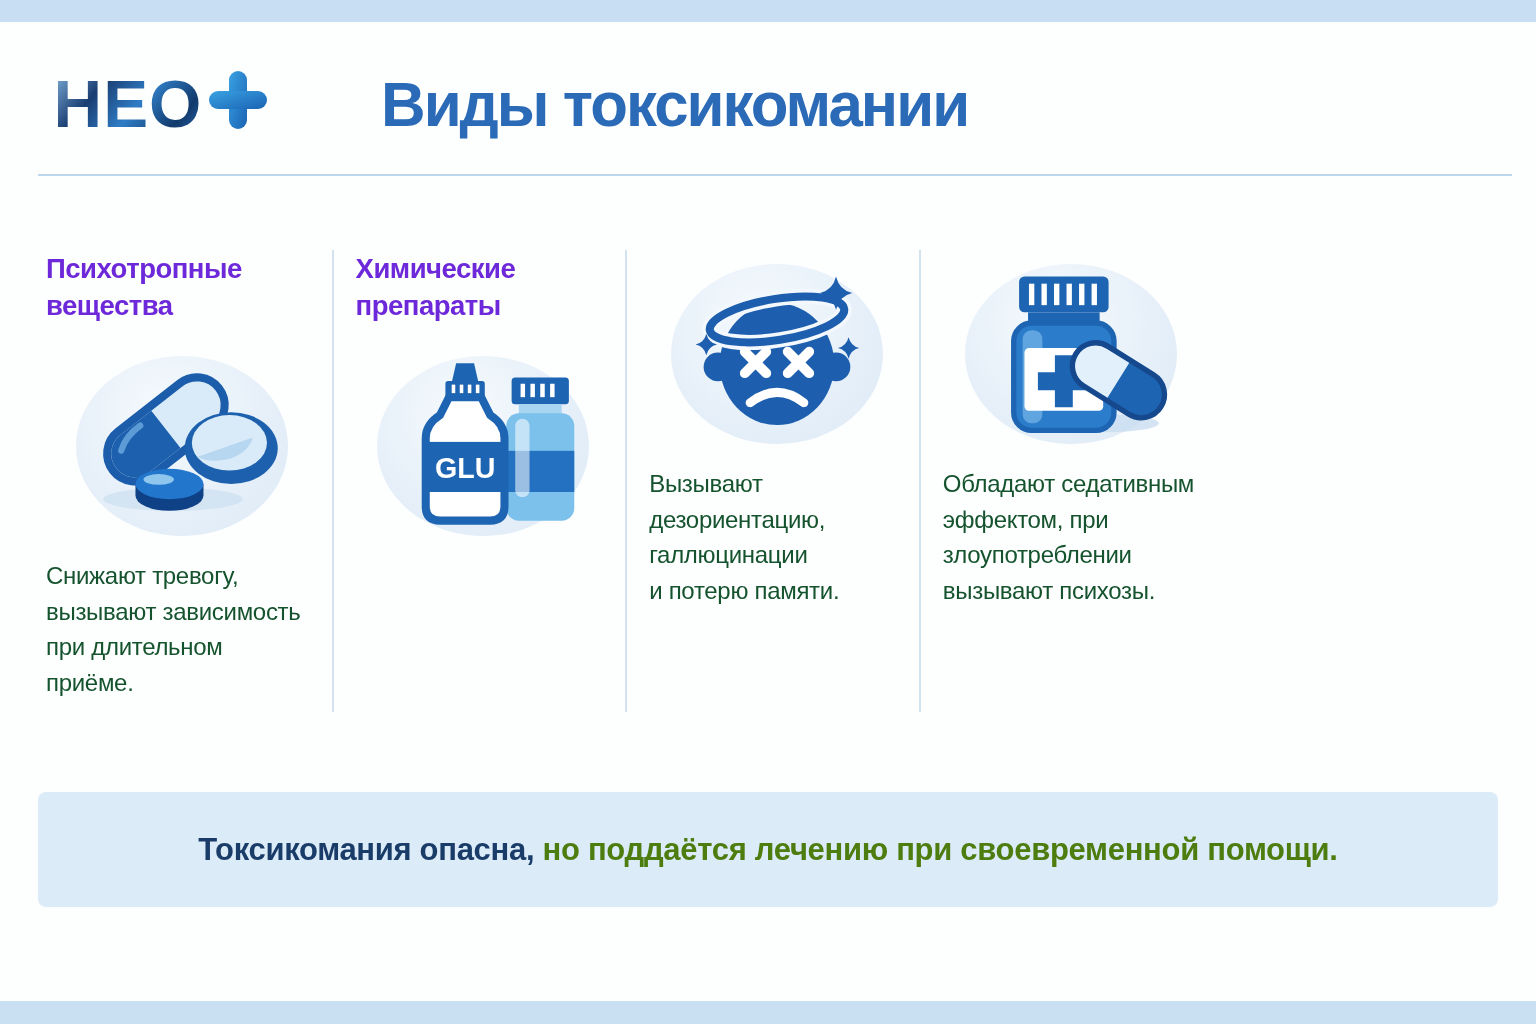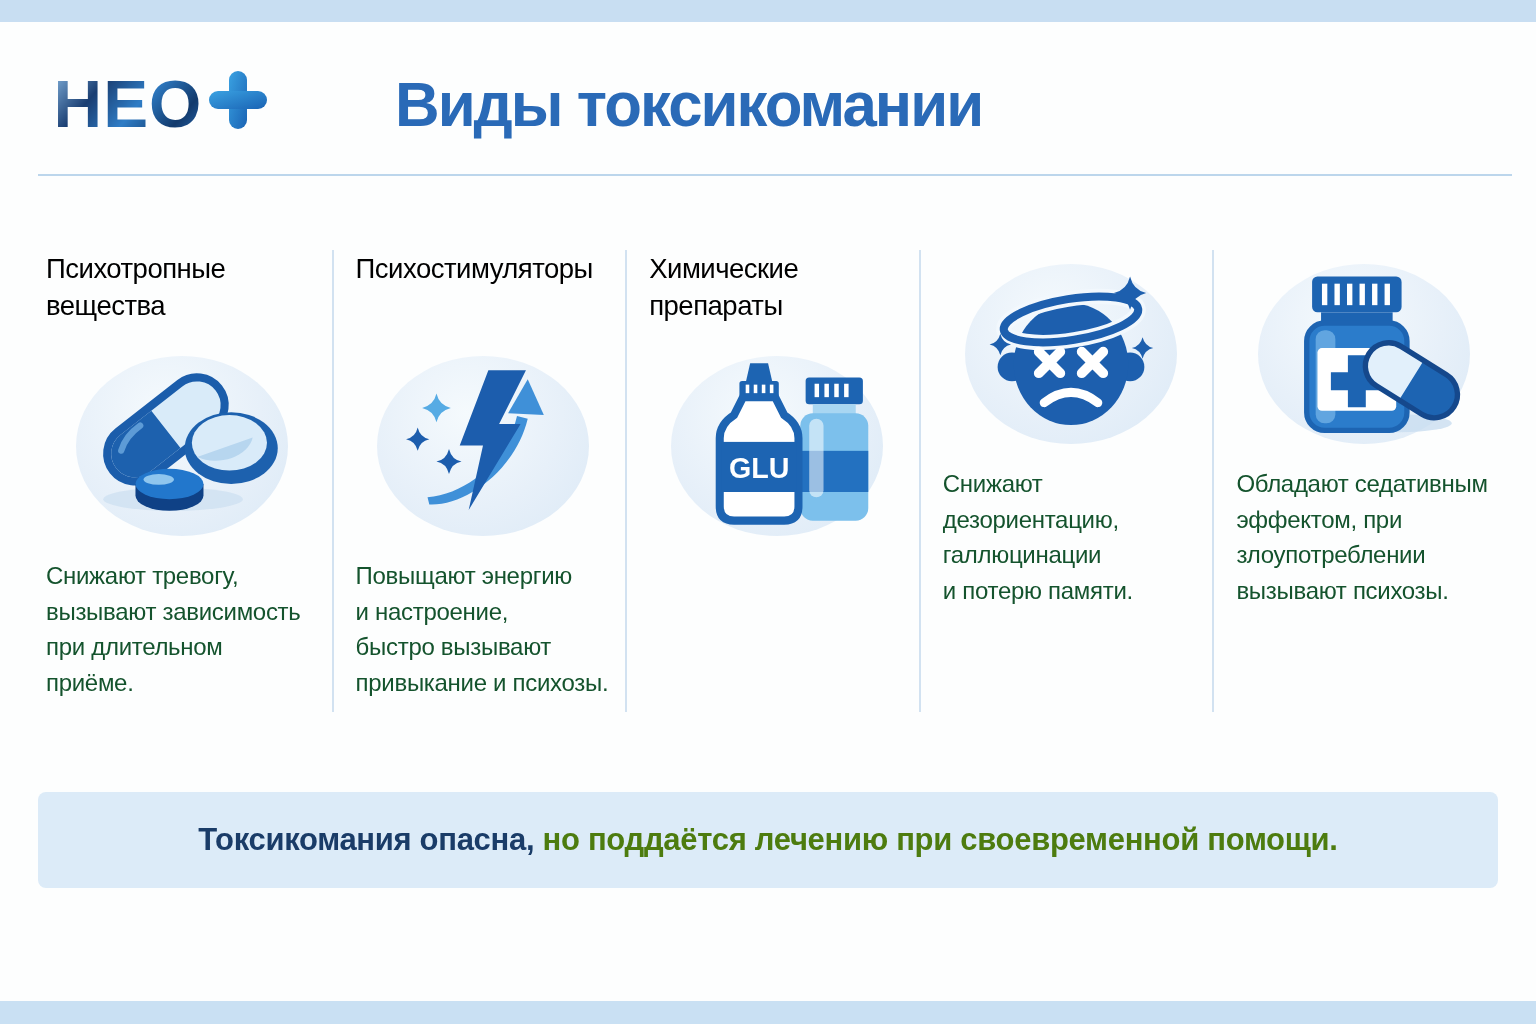--- a/index.html
+++ b/index.html
@@ -8,21 +8,21 @@
     font-family:"Liberation Sans", sans-serif;
     background:#fdfefe;
     position:relative;
     overflow:hidden;
   }
   .band { position:absolute; left:0; width:1536px; background:#c8def2; }
   .band-top { top:0; height:22px; }
   .band-bottom { bottom:0; height:23px; background:#c9e0f3; }
 
   
-  .header { display:flex; align-items:center; padding:66px 0 0 55px;gap:14px; }
+  .header { display:flex; align-items:center; padding:66px 0 0 55px; }
   .logo { display:flex; align-items:center; }
   .logo-text {
     font-size:66px; font-weight:800; letter-spacing:1px;
     background:linear-gradient(130deg,#8cbce6 0%,#1a3e72 30%,#2f7dc6 55%,#123a6c 80%,#2a6db8 100%);
     -webkit-background-clip:text; background-clip:text; color:transparent;
     transform:scaleX(1.02);
   }
   .logo-plus { margin-left:6px; margin-top:-4px; }
   .page-title {
     margin-left:112px;
@@ -37,38 +37,38 @@
 
   
   .columns {
     display:grid; grid-template-columns:repeat(5,1fr);
     margin:74px 30px 0 38px;
     height:462px;
   }
   .column { padding:0 14px 0 8px; }
   .column + .column { border-left:2px solid #d2e2f1; padding-left:22px; }
   .col-header {
-    font-size:27.5px; font-weight:400; color:#000000;
+    font-size:27.5px; font-weight:700; color:#6d28d9;
     line-height:1.35; white-space:pre-line; letter-spacing:-0.5px;
     min-height:92px;
   }
   .icon-bubble {
     width:212px; height:180px; border-radius:50%;
     background:radial-gradient(ellipse at 42% 32%, #f5fafd 0%, #e7f0f9 55%, #dbe9f6 100%);
     margin:14px auto 22px auto;
     display:flex; align-items:flex-start; justify-content:center;
   }
   .col-desc {
     font-size:24px; color:#14532d; line-height:1.48;
     white-space:pre-line; letter-spacing:-0.3px;
   }
 
   
   .banner {
-    margin:80px 38px 0 38px; height:96px;
+    margin:80px 38px 0 38px; height:115px;
     background:#dcebf8; border-radius:8px;
     display:flex; align-items:center; justify-content:center;
     font-size:31px; font-weight:700; letter-spacing:-0.3px;
   }
   .banner-strong { color:#1a3c68; }
   .banner-rest { color:#4d7c0f; white-space:pre; }
 </style>
 </head>
 <body>
 
@@ -115,37 +115,20 @@
         <ellipse cx="96" cy="143" rx="38" ry="17" fill="#2277cc"></ellipse>
         <ellipse cx="84" cy="138" rx="17" ry="6" fill="#8fc6ee"></ellipse>
       </svg>
     </div>
     <div class="col-desc">Снижают тревогу,
 вызывают зависимость
 при длительном
 приёме.</div>
   </div>
 
-  <div class="column">
-    <div class="col-header">Психостимуляторы</div>
-    <div class="icon-bubble">
-      <svg width="198" height="170" viewBox="0 0 220 190">
-        <path d="M50 166 C90 168 146 128 160 70 l-12 -3 C136 118 92 154 48 158 z" fill="#3f90d8"></path>
-        <path d="M138 64 L160 26 L178 66 Z" fill="#3f90d8"></path>
-        <path d="M116 16 L158 16 L128 76 L152 76 L94 172 L110 100 L84 100 Z" fill="#1c5dad"></path>
-        <path d="M58 42 Q61 55 74 58 Q61 61 58 74 Q55 61 42 58 Q55 55 58 42 Z" fill="#56abe4"></path>
-        <path d="M37 80 Q39.5 91 50 93 Q39.5 95 37 106 Q34.5 95 24 93 Q34.5 91 37 80 Z" fill="#1c5dad"></path>
-        <path d="M72 104 Q75 116 86 118 Q75 120 72 132 Q69 120 58 118 Q69 116 72 104 Z" fill="#1c5dad"></path>
-      </svg>
-    </div>
-    <div class="col-desc">Повыщают энергию
-и настроение,
-быстро вызывают
-привыкание и психозы.</div>
-  </div>
 
   <div class="column">
     <div class="col-header">Химические
 препараты</div>
     <div class="icon-bubble">
       <svg width="198" height="170" viewBox="0 0 220 190">
 
         <rect x="142" y="24" width="64" height="30" rx="4" fill="#1d64b2"></rect>
         <rect x="152" y="31" width="5" height="15" fill="#fff"></rect>
         <rect x="163" y="31" width="5" height="15" fill="#fff"></rect>
@@ -184,21 +167,21 @@
           <line x1="98" y1="98" x2="74" y2="122"></line>
           <line x1="122" y1="98" x2="146" y2="122"></line>
           <line x1="146" y1="98" x2="122" y2="122"></line>
         </g>
         <path d="M80 155 Q110 132 140 155" stroke="#ffffff" stroke-width="10" fill="none" stroke-linecap="round"></path>
         <path d="M176 14 Q179.5 29 194 32.5 Q179.5 36 176 51 Q172.5 36 158 32.5 Q172.5 29 176 14 Z" fill="#1d5fae"></path>
         <path d="M31 78 Q33.5 88 43 90 Q33.5 92 31 102 Q28.5 92 19 90 Q28.5 88 31 78 Z" fill="#1d5fae"></path>
         <path d="M190 82 Q192.5 92 202 94 Q192.5 96 190 106 Q187.5 96 178 94 Q187.5 92 190 82 Z" fill="#1d5fae"></path>
       </svg>
     </div>
-    <div class="col-desc">Снижают
+    <div class="col-desc">Вызывают
 дезориентацию,
 галлюцинации
 и потерю памяти.</div>
   </div>
 
   <div class="column">
     <div class="icon-bubble">
       <svg width="198" height="170" viewBox="0 0 220 190">
         <ellipse cx="150" cy="178" rx="58" ry="10" fill="#c9ddf0" opacity="0.8"></ellipse>
 

